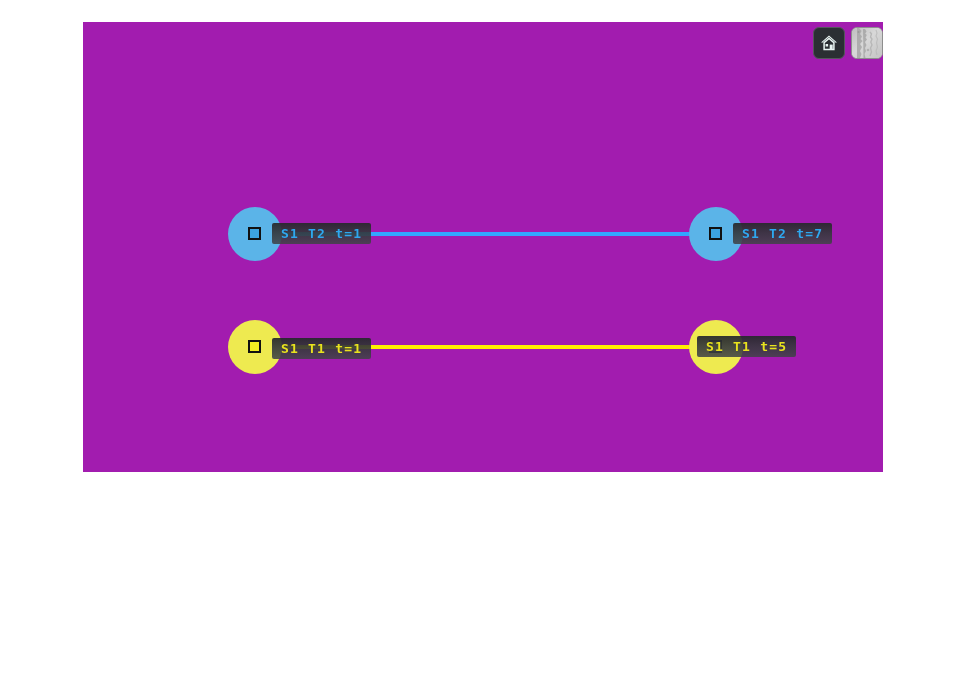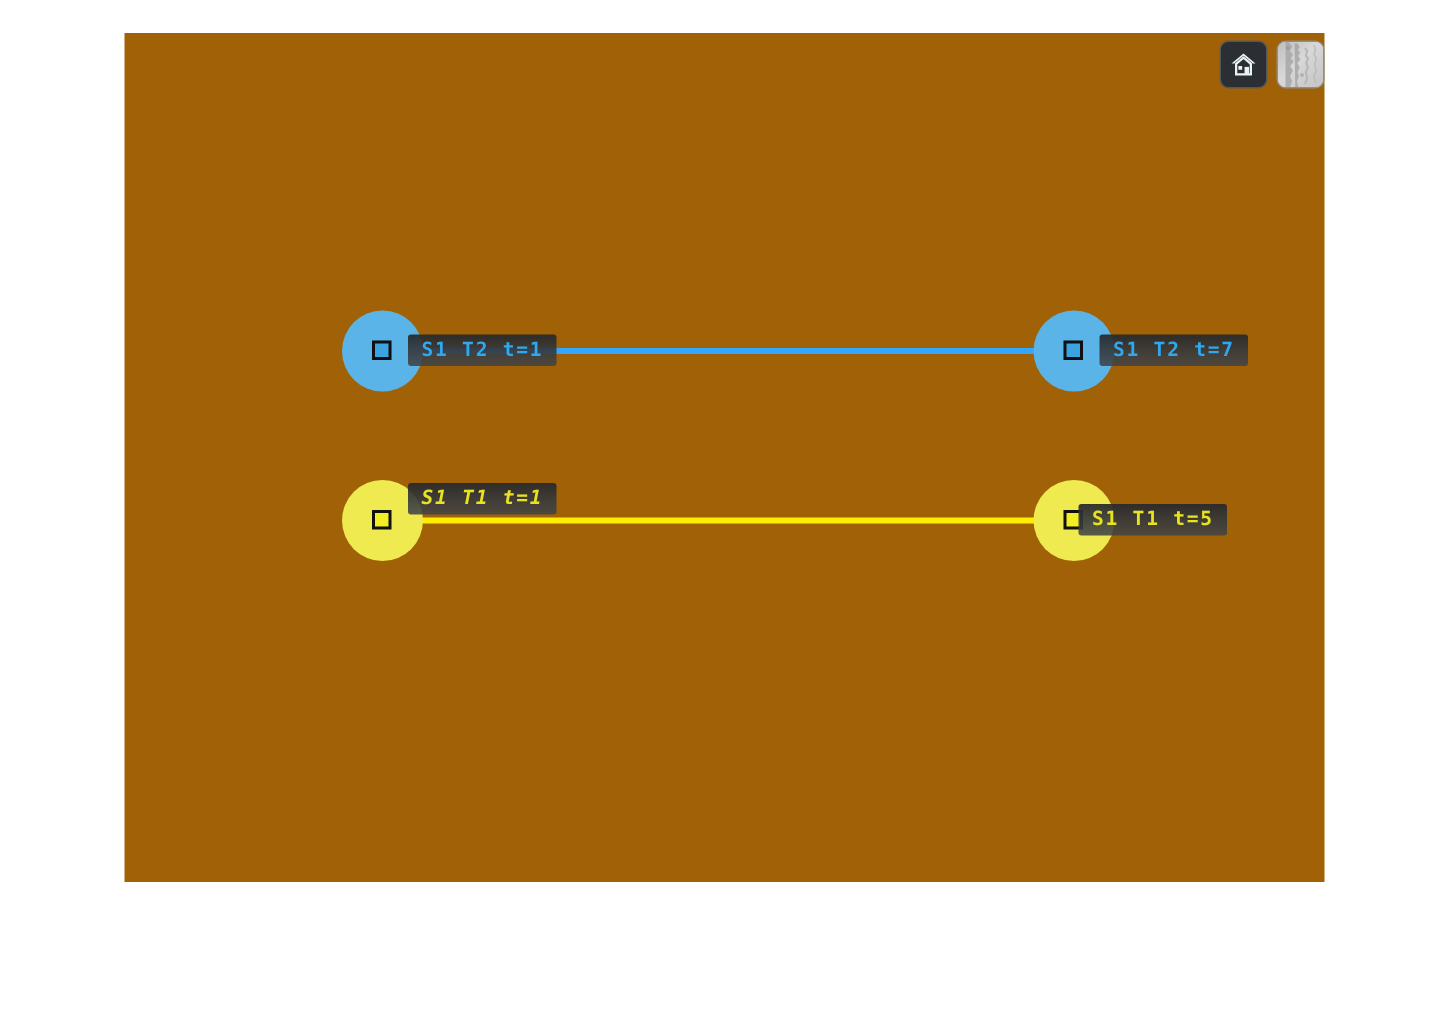--- a/index.html
+++ b/index.html
@@ -19,22 +19,22 @@
     height: 680px;
     background: #ffffff;
   }
 
   
   #map-canvas {
     position: absolute;
     left: 83px;
     top: 22px;
     width: 800px;
-    height: 566px;
-    background: #a16207;
+    height: 450px;
+    background: #a21caf;
     overflow: hidden;
   }
 
   
   .track-line {
     position: absolute;
     height: 4px;
     border-radius: 0;
   }
 
@@ -133,25 +133,25 @@
       <div class="node-marker" style="left:626px; top:205px; background:#3ca3e0;"></div>
       <div class="node-label blue" style="left:650px; top:201px;">S1  T2  t=7</div>
     </div>
 
     <div>
 
       <div class="track-line" style="left:172px; top:323px; width:461px; background:#ffee00;"></div>
 
       <div class="node-halo" style="left:145px; top:298px; width:54px; height:54px; background:#eeea50;"></div>
       <div class="node-marker" style="left:165px; top:318px; background:#f2ee22;"></div>
-      <div class="node-label yellow" style="left:189px; top:300px;font-style:italic;">S1  T1  t=1</div>
+      <div class="node-label yellow" style="left:189px; top:316px;">S1  T1  t=1</div>
 
       <div class="node-halo" style="left:606px; top:298px; width:54px; height:54px; background:#eeea50;"></div>
       <div class="node-marker" style="left:626px; top:318px; background:#f2ee22;"></div>
-      <div class="node-label yellow" style="left:636px; top:314px;">S1  T1  t=5</div>
+      <div class="node-label yellow" style="left:614px; top:314px;">S1  T1  t=5</div>
     </div>
 
   </div>
 
   <div id="toolbar">
 
     <div class="tool-btn home">
       <span class="home-icon">
         <svg width="20" height="20" viewBox="0 0 20 20">
           <path d="M10 2.6 L18 9.4 L15.9 9.4 L15.9 9.0 L10 4.1 L4.1 9.0 L4.1 9.4 L2 9.4 Z" fill="#e8f4f2"></path>

